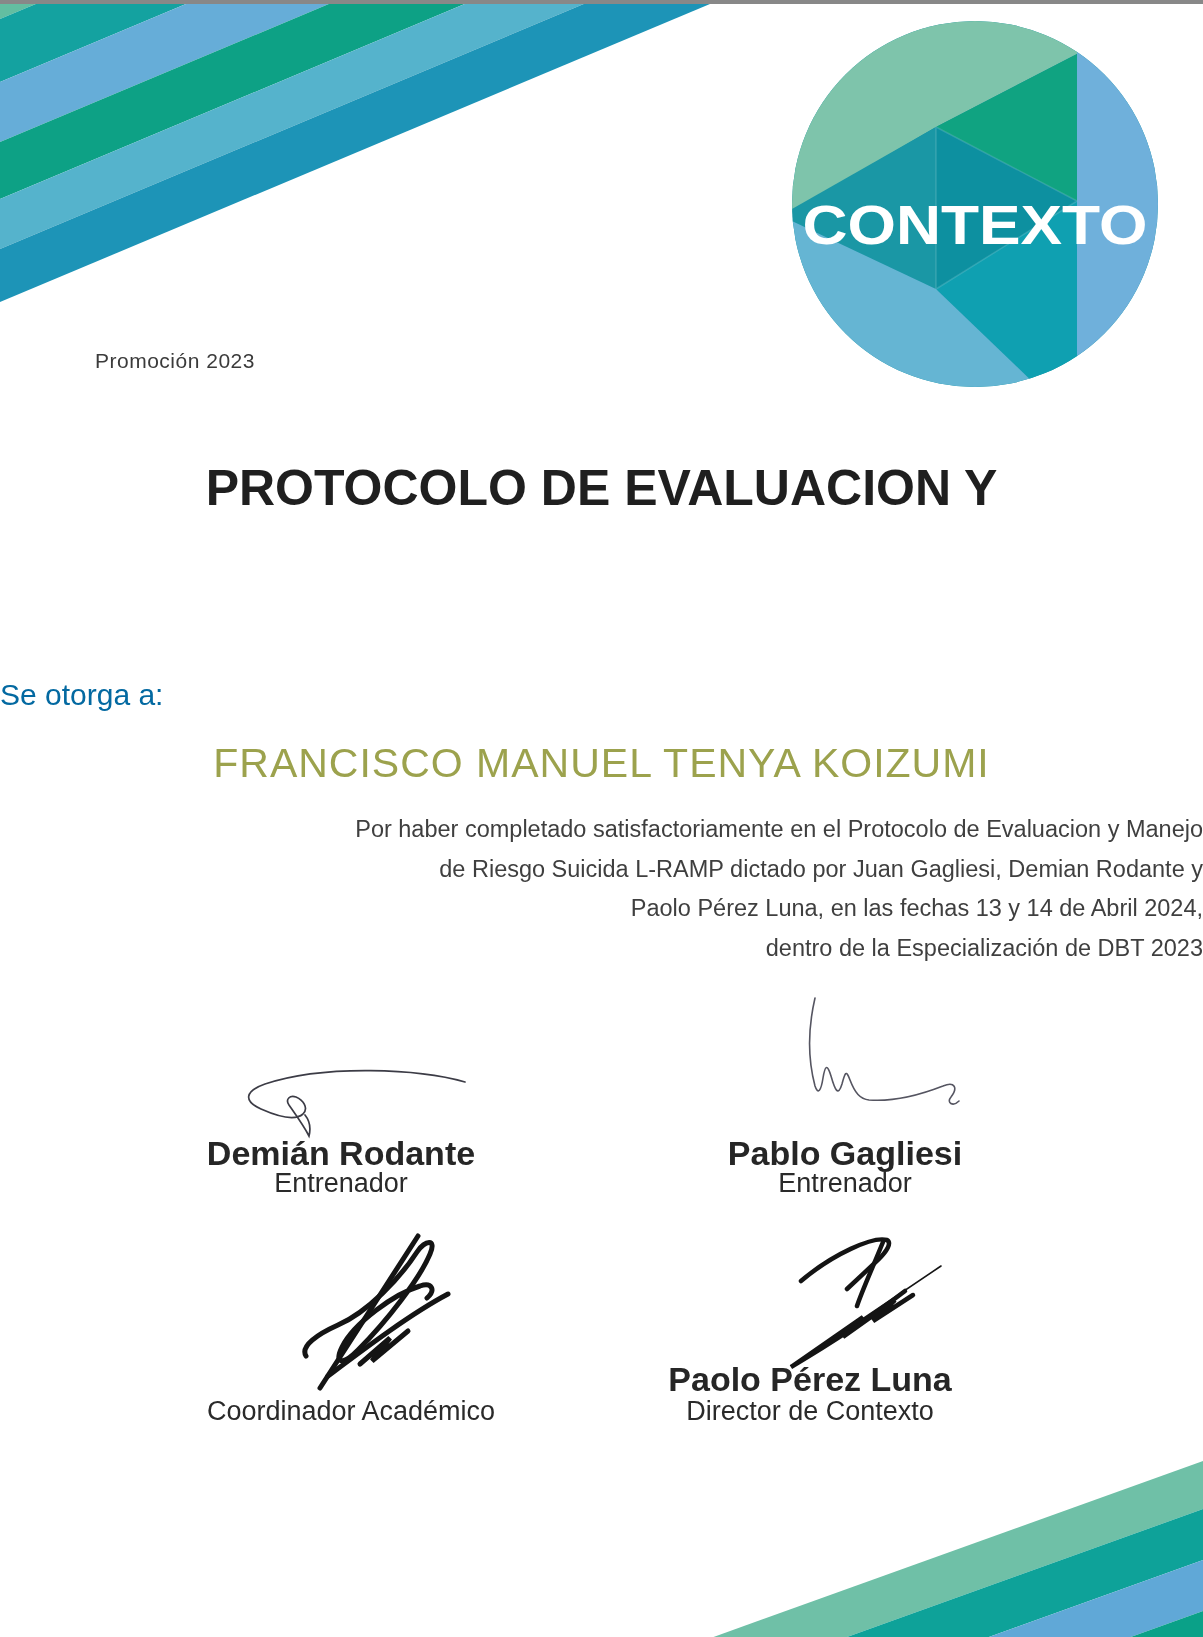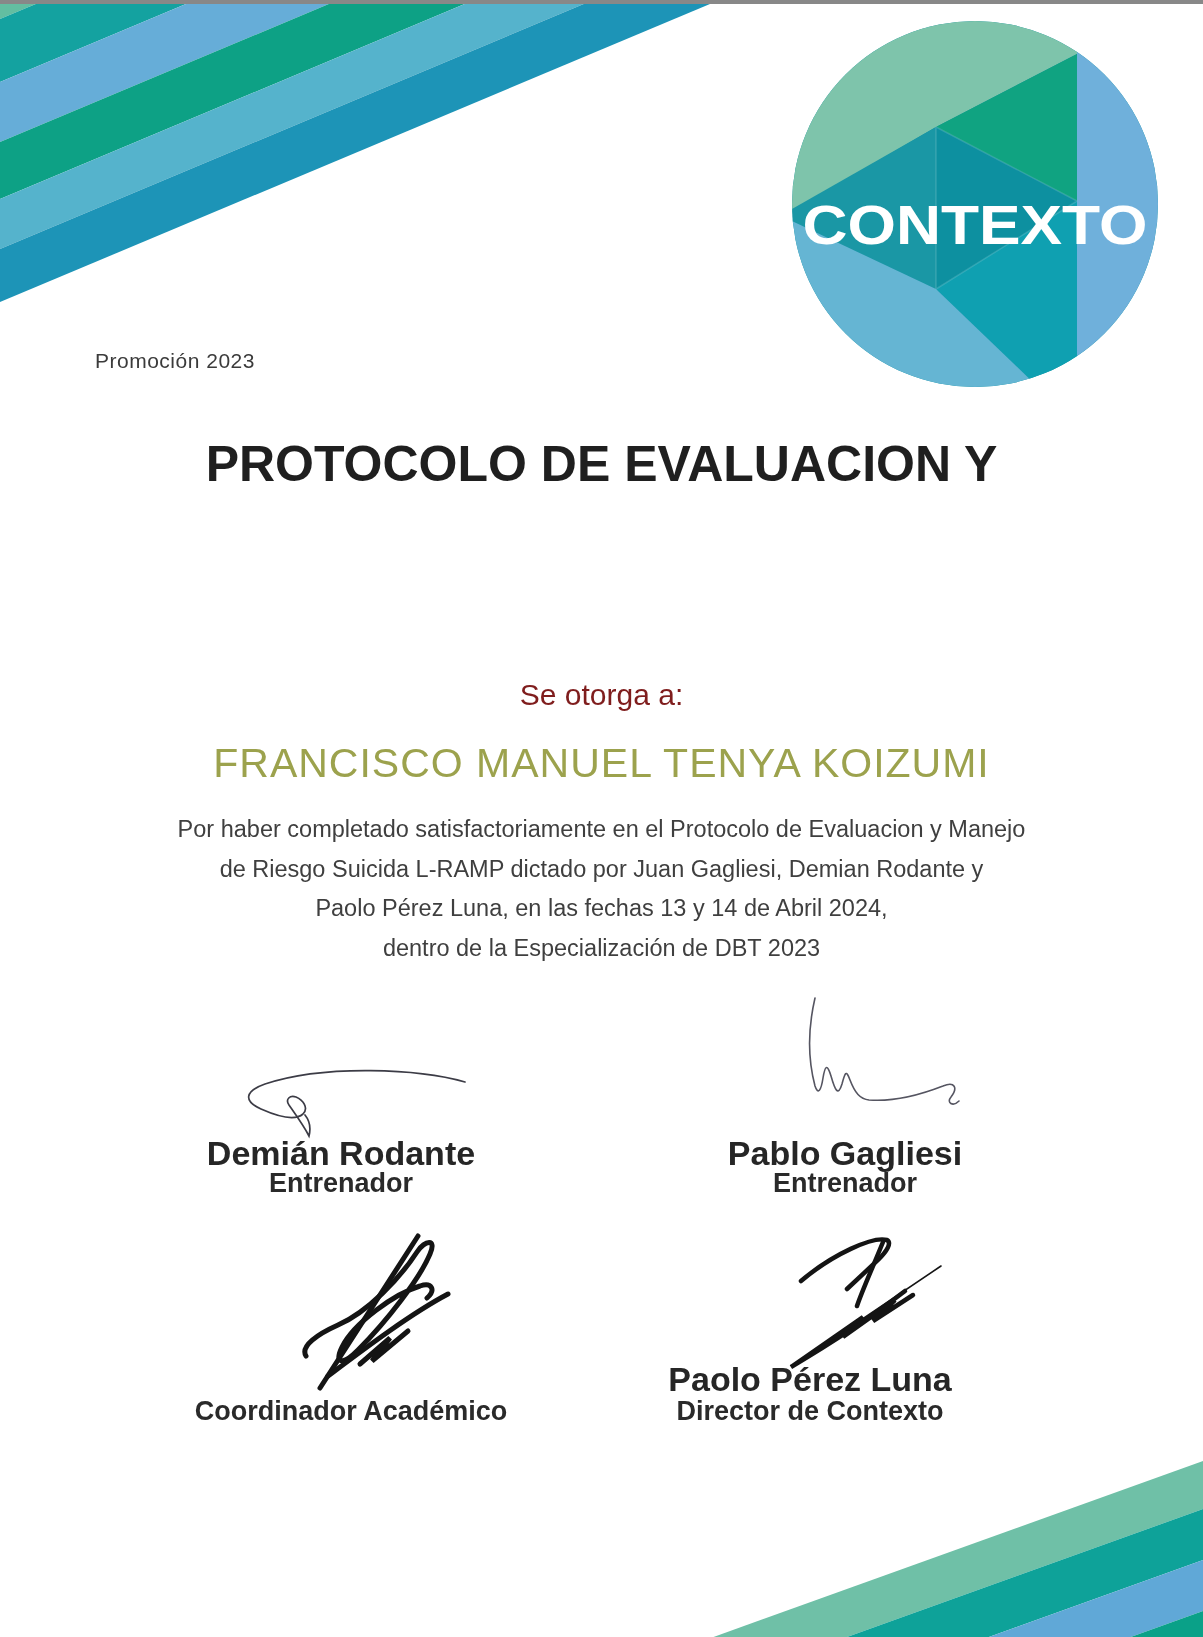--- a/index.html
+++ b/index.html
@@ -11,43 +11,43 @@
     background:#ffffff;
     overflow:hidden;
     font-family:"Liberation Sans", sans-serif;
   }
   .abs { position:absolute; }
   .promo {
     left:95px; top:345px;
     font-size:21px; font-weight:400; color:#3b3b3b; letter-spacing:.5px;
   }
   .title {
-    left:0; top:428px; width:1203px;
+    left:0; top:452px; width:1203px;
     text-align:center;
     font-size:50px; line-height:65px; font-weight:bold;
     color:#1f1f1f; letter-spacing:0px;
   }
   .otorga {
-    left:0; top:674px; width:1203px; text-align:center;
-    font-size:30px; font-weight:400; color:#7f1d1d;
+    left:0; top:674px; width:1203px; 
+    font-size:30px; font-weight:400; color:#0369a1;
   }
   .recipient {
     left:0; top:736px; width:1203px; text-align:center;
     font-size:41px; font-weight:400; color:#9ca24d; letter-spacing:1px;
   }
   .bodytext {
-    left:0; top:806px; width:1203px; text-align:center;
+    left:0; top:806px; width:1203px; text-align:right;
     font-size:23.5px; line-height:39.5px; font-weight:400; color:#3f3f3f;
   }
   .signame {
     text-align:center; font-weight:bold; font-size:34px; color:#262626;
     width:380px;
   }
   .sigrole {
-    text-align:center; font-weight:bold; font-size:27px; color:#2a2a2a;
+    text-align:center; font-weight:normal; font-size:27px; color:#2a2a2a;
     width:380px;
   }
   .sigsvg { z-index:2; }
   svg { display:block; }
 </style>
 </head>
 <body>
 
 <div class="page">
 

